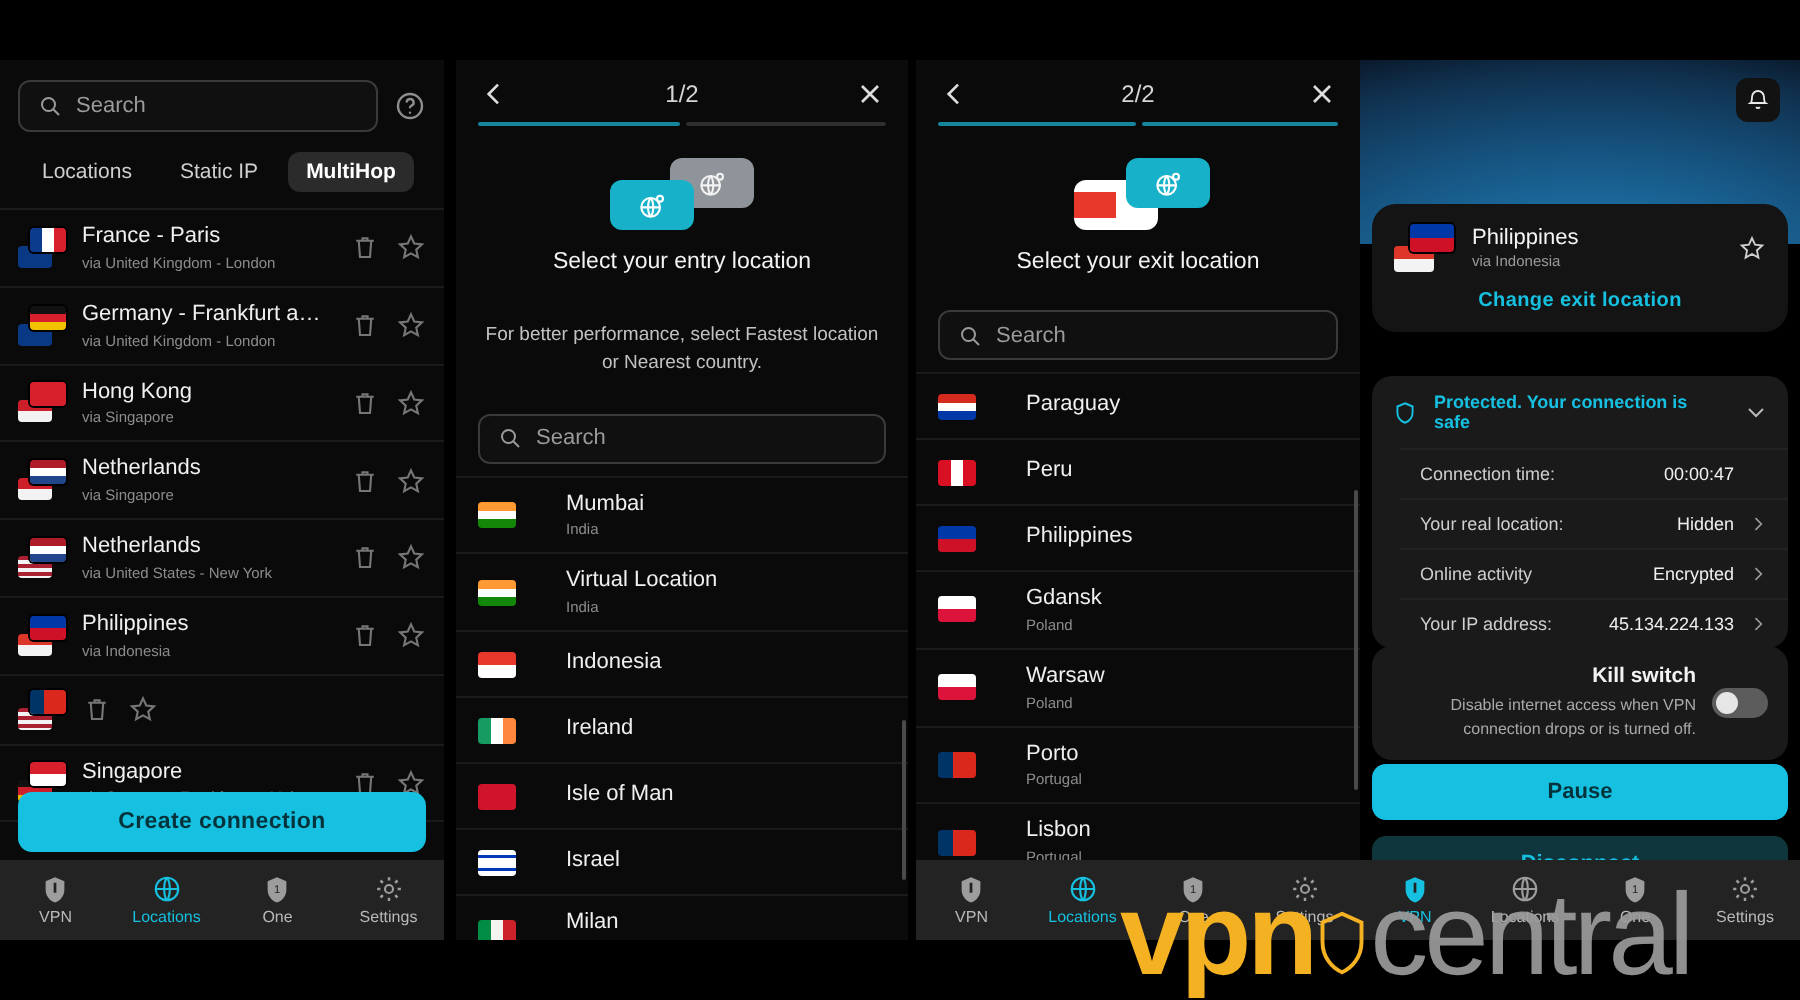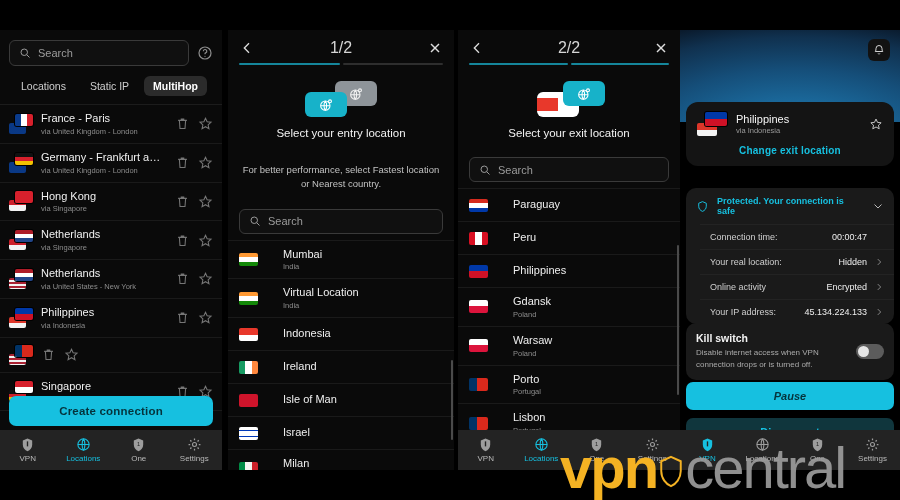--- a/index.html
+++ b/index.html
@@ -63,21 +63,21 @@
     position:absolute; left:0; right:0; bottom:0; height:40px;
     background:#232323; display:flex; align-items:center;
   }
   .nav-item { flex:1; display:flex; flex-direction:column; align-items:center; justify-content:center; gap:2px; }
   .nav-item span { font-size:8px; color:#b9b9b9; }
   .nav-item.active span { color:#16c0e0; }
   .nav-ic { width:15px; height:15px; }
 
   
   .wiz-head { display:flex; align-items:center; padding:9px 11px 6px 11px; }
-  .wiz-head .ttl { flex:1; text-align:center; font-size:16px; color:#d6d6d6; }
+  .wiz-head .ttl { flex:1; text-align:center; font-size:12px; color:#d6d6d6; }
   .ic-btn { width:16px; height:16px; }
   .prog { display:flex; gap:3px; padding:0 11px; }
   .prog .seg { flex:1; height:2px; background:#2e2e2e; border-radius:2px; }
   .prog .seg.on { background:#15869b; }
 
   .hero { display:flex; flex-direction:column; align-items:center; padding:16px 14px 6px 14px; }
   .hero-art { position:relative; width:72px; height:36px; margin-bottom:10px; }
   .card-a, .card-b { position:absolute; width:42px; height:25px; border-radius:6px; display:flex; align-items:center; justify-content:center; }
   .card-a { left:0; bottom:0; background:#17b2c9; }
   .card-b { right:0; top:0; background:#8e9499; }
@@ -113,32 +113,32 @@
   .change { text-align:center; color:#16c0e0; font-size:10px; font-weight:bold; margin-top:9px; letter-spacing:.2px; }
 
   .status-card { top:158px; background:#1a1a1a; border-radius:10px; overflow:hidden; }
   .status-hd { display:flex; align-items:center; gap:8px; padding:8px 10px; }
   .status-hd .t { flex:1; font-size:9px; color:#16c0e0; font-weight:bold; }
   .srow { display:flex; align-items:center; padding:7px 10px; border-top:1px solid #232323;margin-left:14px; }
   .srow .k { flex:1; font-size:9px; color:#cfcfcf; }
   .srow .v { font-size:9px; color:#efefef; margin-right:7px; }
   .chev { width:9px; height:9px; }
 
-  .kill-card { top:293px; background:#1a1a1a; border-radius:10px; padding:9px 10px; display:flex; align-items:center; gap:8px; }
+  .kill-card { top:293px; background:#1a1a1a; border-radius:10px; padding:9px 10px; display:flex; align-items:center; gap:8px;text-align:right; }
   .kill-card .kt { flex:1; }
   .kill-card .kh { font-size:10.5px; color:#f3f3f3; font-weight:bold; }
   .kill-card .kd { font-size:8px; color:#a9a9a9; line-height:1.5; margin-top:3px; }
   .toggle { width:28px; height:15px; border-radius:9px; background:#5c5c5c; position:relative; flex:0 0 28px; }
   .toggle i { position:absolute; left:2px; top:2px; width:11px; height:11px; border-radius:50%; background:#e6e6e6; }
 
   .btn-pause, .btn-disc {
     position:absolute; left:6px; right:6px; height:28px; border-radius:7px;
     display:flex; align-items:center; justify-content:center; font-size:11px; font-weight:bold;
   }
-  .btn-pause { top:352px; background:#16c0e0; color:#05333c;font-style:italic; }
+  .btn-pause { top:352px; background:#16c0e0; color:#05333c; }
   .btn-disc  { top:388px; background:#10363d; color:#16c0e0; }
 
   
   .wm {
     position:absolute; left:560px; bottom:8px; display:flex; align-items:flex-end; gap:0;
     pointer-events:none; user-select:none;
   }
   .wm .vpn { font-size:58px; font-weight:bold; color:#f4b223; line-height:.82; letter-spacing:-2px; }
   .wm .sh  { width:26px; height:34px; margin:0 1px 4px 1px; }
   .wm .ctr { font-size:58px; color:#9c9c9c; line-height:.82; letter-spacing:-2px; opacity:.92; }

